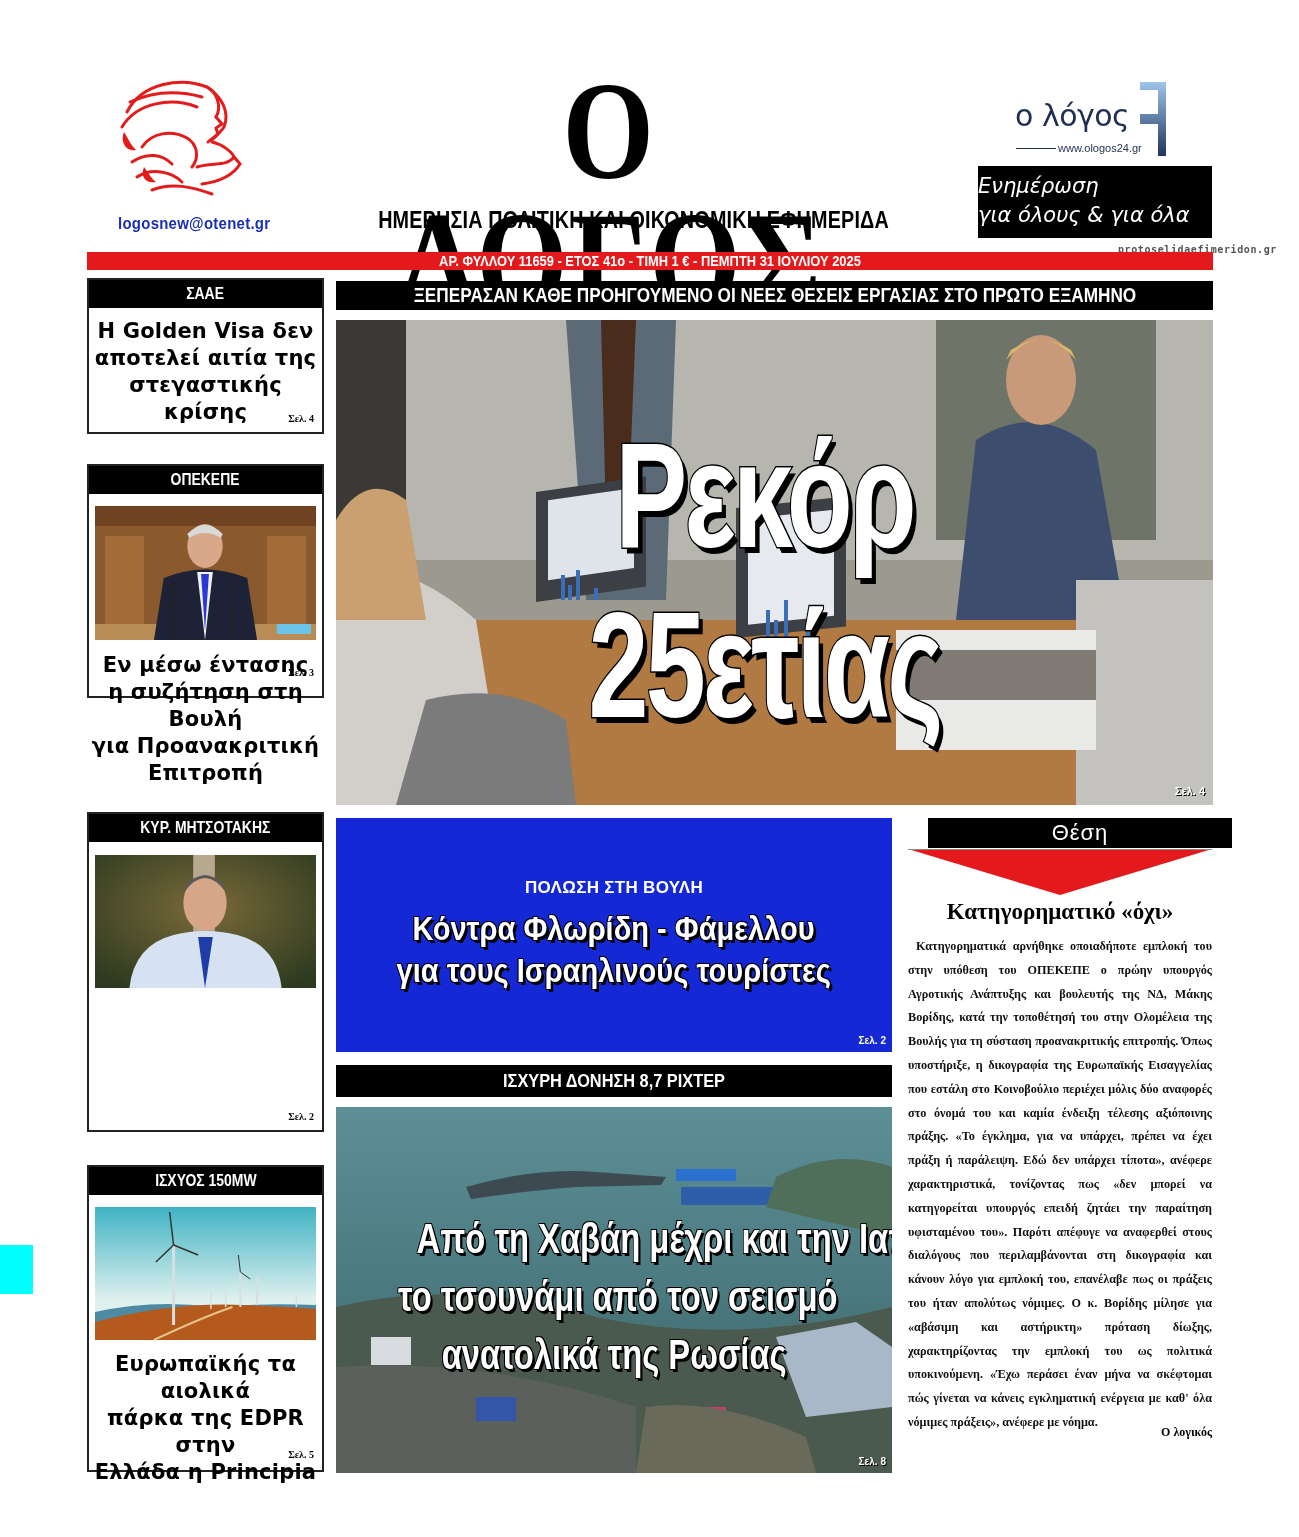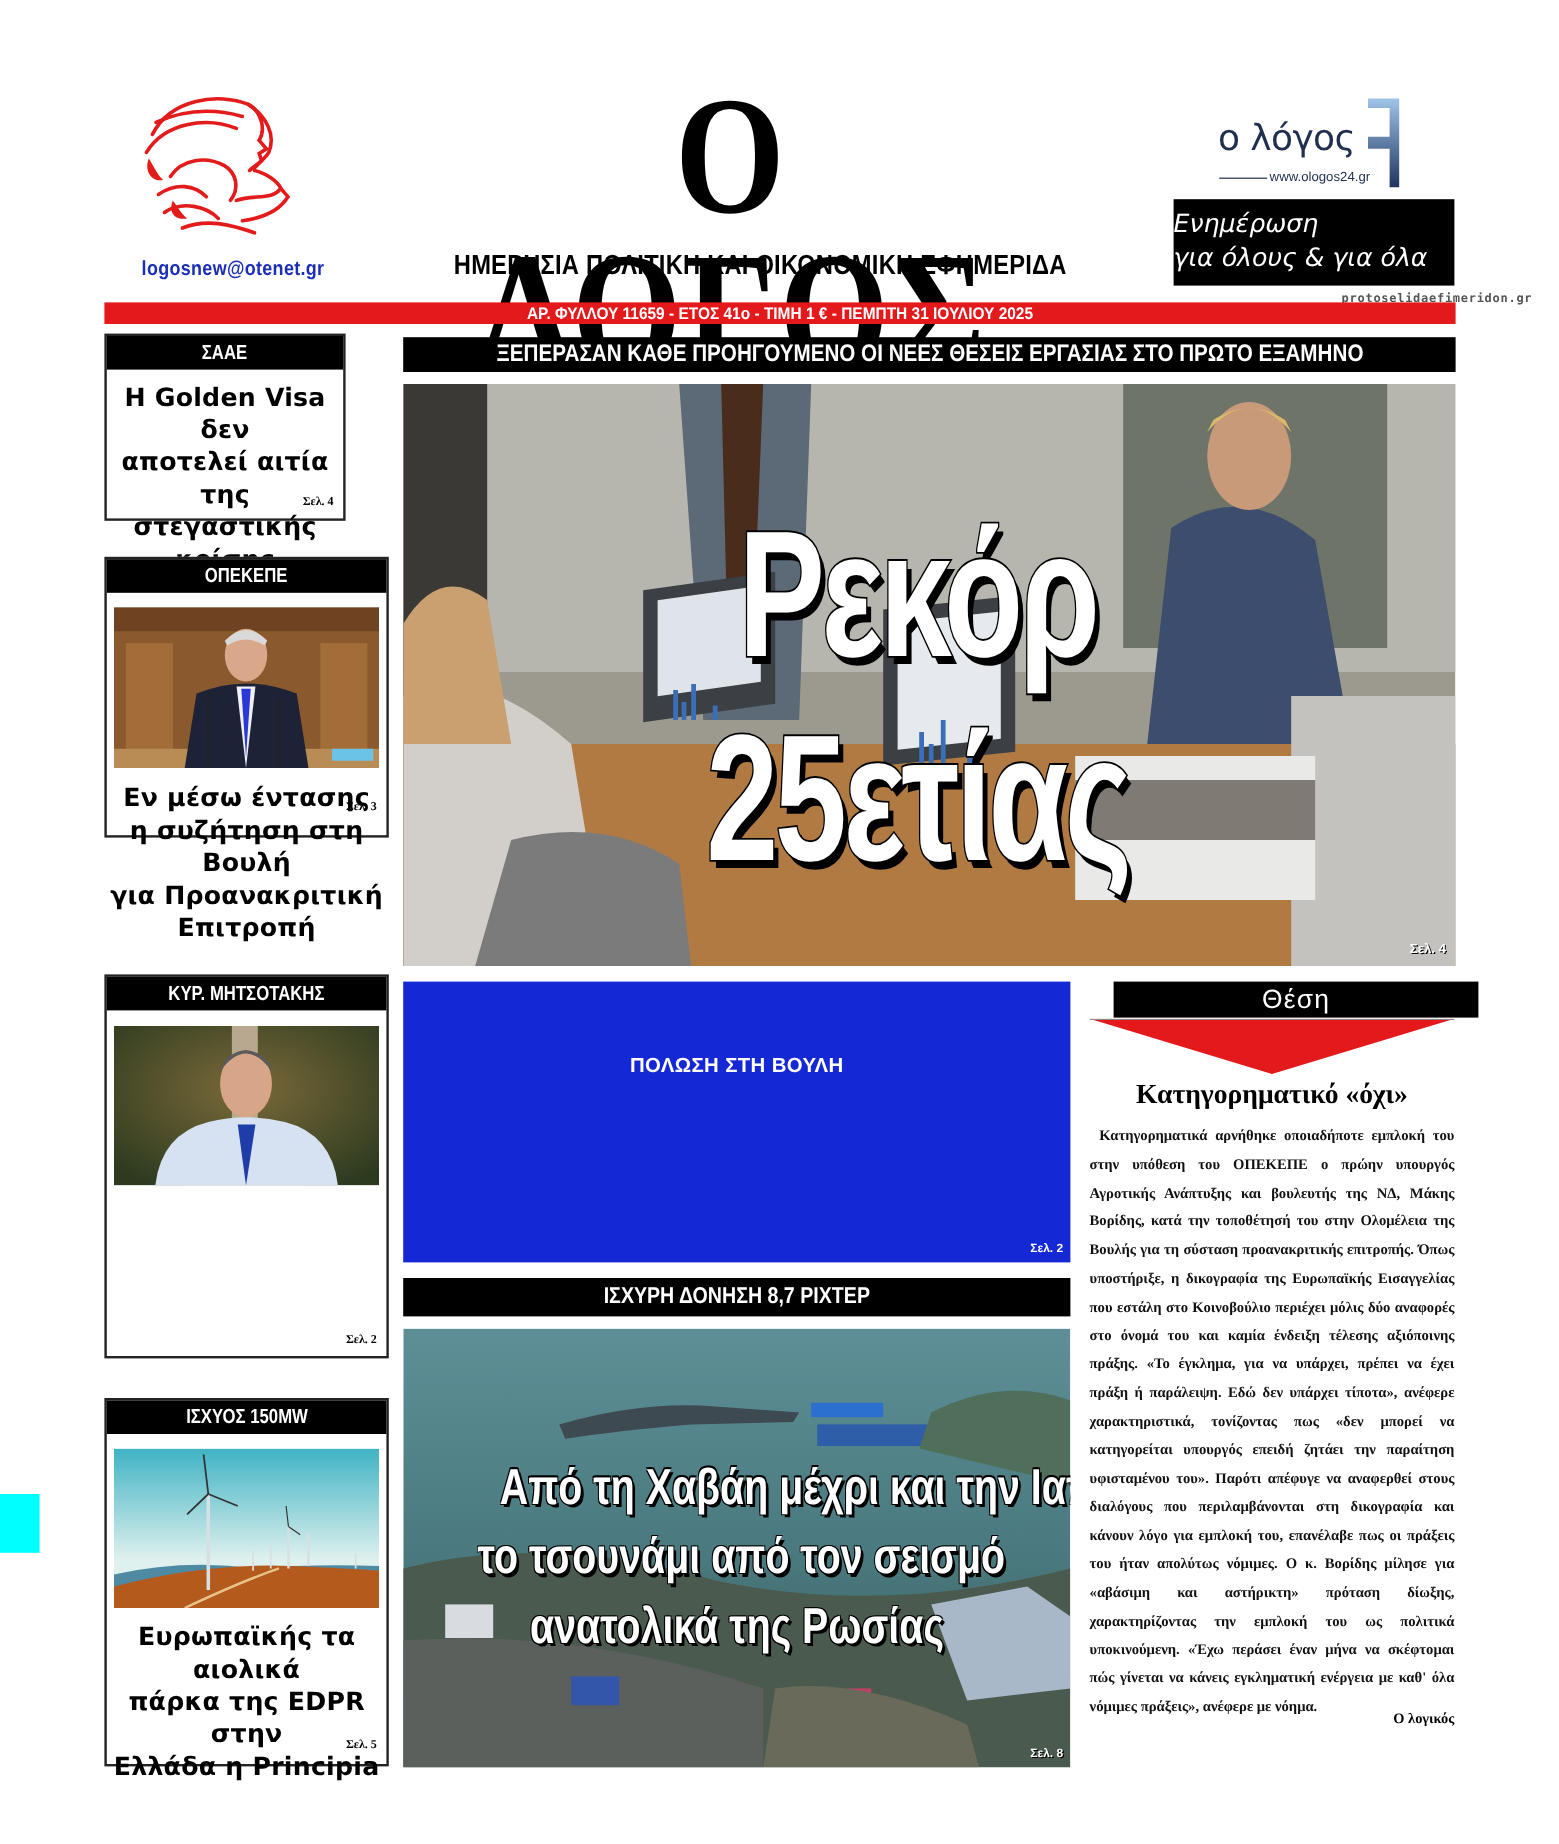--- a/index.html
+++ b/index.html
@@ -109,21 +109,21 @@
 </svg>
 <div class="abs slogan">
   <div>Ενημέρωση</div>
   <div>για όλους &amp; για όλα</div>
 </div>
 <div class="abs watermark">protoselidaefimeridon.gr</div>
 
 <div class="abs red-bar"></div>
 <div class="abs issue-line">ΑΡ. ΦΥΛΛΟΥ 11659 - ΕΤΟΣ 41ο - ΤΙΜΗ 1 € - ΠΕΜΠΤΗ 31 ΙΟΥΛΙΟΥ 2025</div>
 
-<div class="abs side-box" style="left:87px; top:278px; width:201px; height:156px;">
+<div class="abs side-box" style="left:87px; top:278px; width:237px; height:156px;">
   <div class="label-bar"><span>ΣΑΑΕ</span></div>
   <div class="side-headline" style="margin-top:10px;">
     <div>Η Golden Visa δεν</div>
     <div>αποτελεί αιτία της</div>
     <div>στεγαστικής κρίσης</div>
   </div>
   <div class="page-ref" style="bottom:8px;">Σελ. 4</div>
 </div>
 
 <div class="abs side-box" style="left:87px; top:464px; width:237px; height:234px;">
@@ -245,20 +245,24 @@
     <rect x="560" y="330" width="200" height="50" fill="#7f7a73"></rect>
     <path d="M90 380 Q170 360 230 400 L240 485 L60 485Z" fill="#7b7b7b"></path>
   </svg>
   <div class="hero-title hero-l1">Ρεκόρ</div>
   <div class="hero-title hero-l2">25ετίας</div>
   <div class="hero-page">Σελ. 4</div>
 </div>
 
 <div class="abs blue-box">
   <div class="blue-kicker">ΠΟΛΩΣΗ ΣΤΗ ΒΟΥΛΗ</div>
+  <div class="blue-head">
+    <div><span>Κόντρα Φλωρίδη - Φάμελλου</span></div>
+    <div><span>για τους Ισραηλινούς τουρίστες</span></div>
+  </div>
   <div class="blue-page">Σελ. 2</div>
 </div>
 
 <div class="abs label-bar quake-bar"><span>ΙΣΧΥΡΗ ΔΟΝΗΣΗ 8,7 ΡΙΧΤΕΡ</span></div>
 <div class="abs tsunami">
   <svg width="100%" height="100%" viewBox="0 0 556 366" preserveAspectRatio="none">
     <defs>
       <linearGradient id="sea" x1="0" y1="0" x2="0" y2="1">
         <stop offset="0" stop-color="#5e8f96"></stop>
         <stop offset="0.5" stop-color="#4a7a80"></stop>

